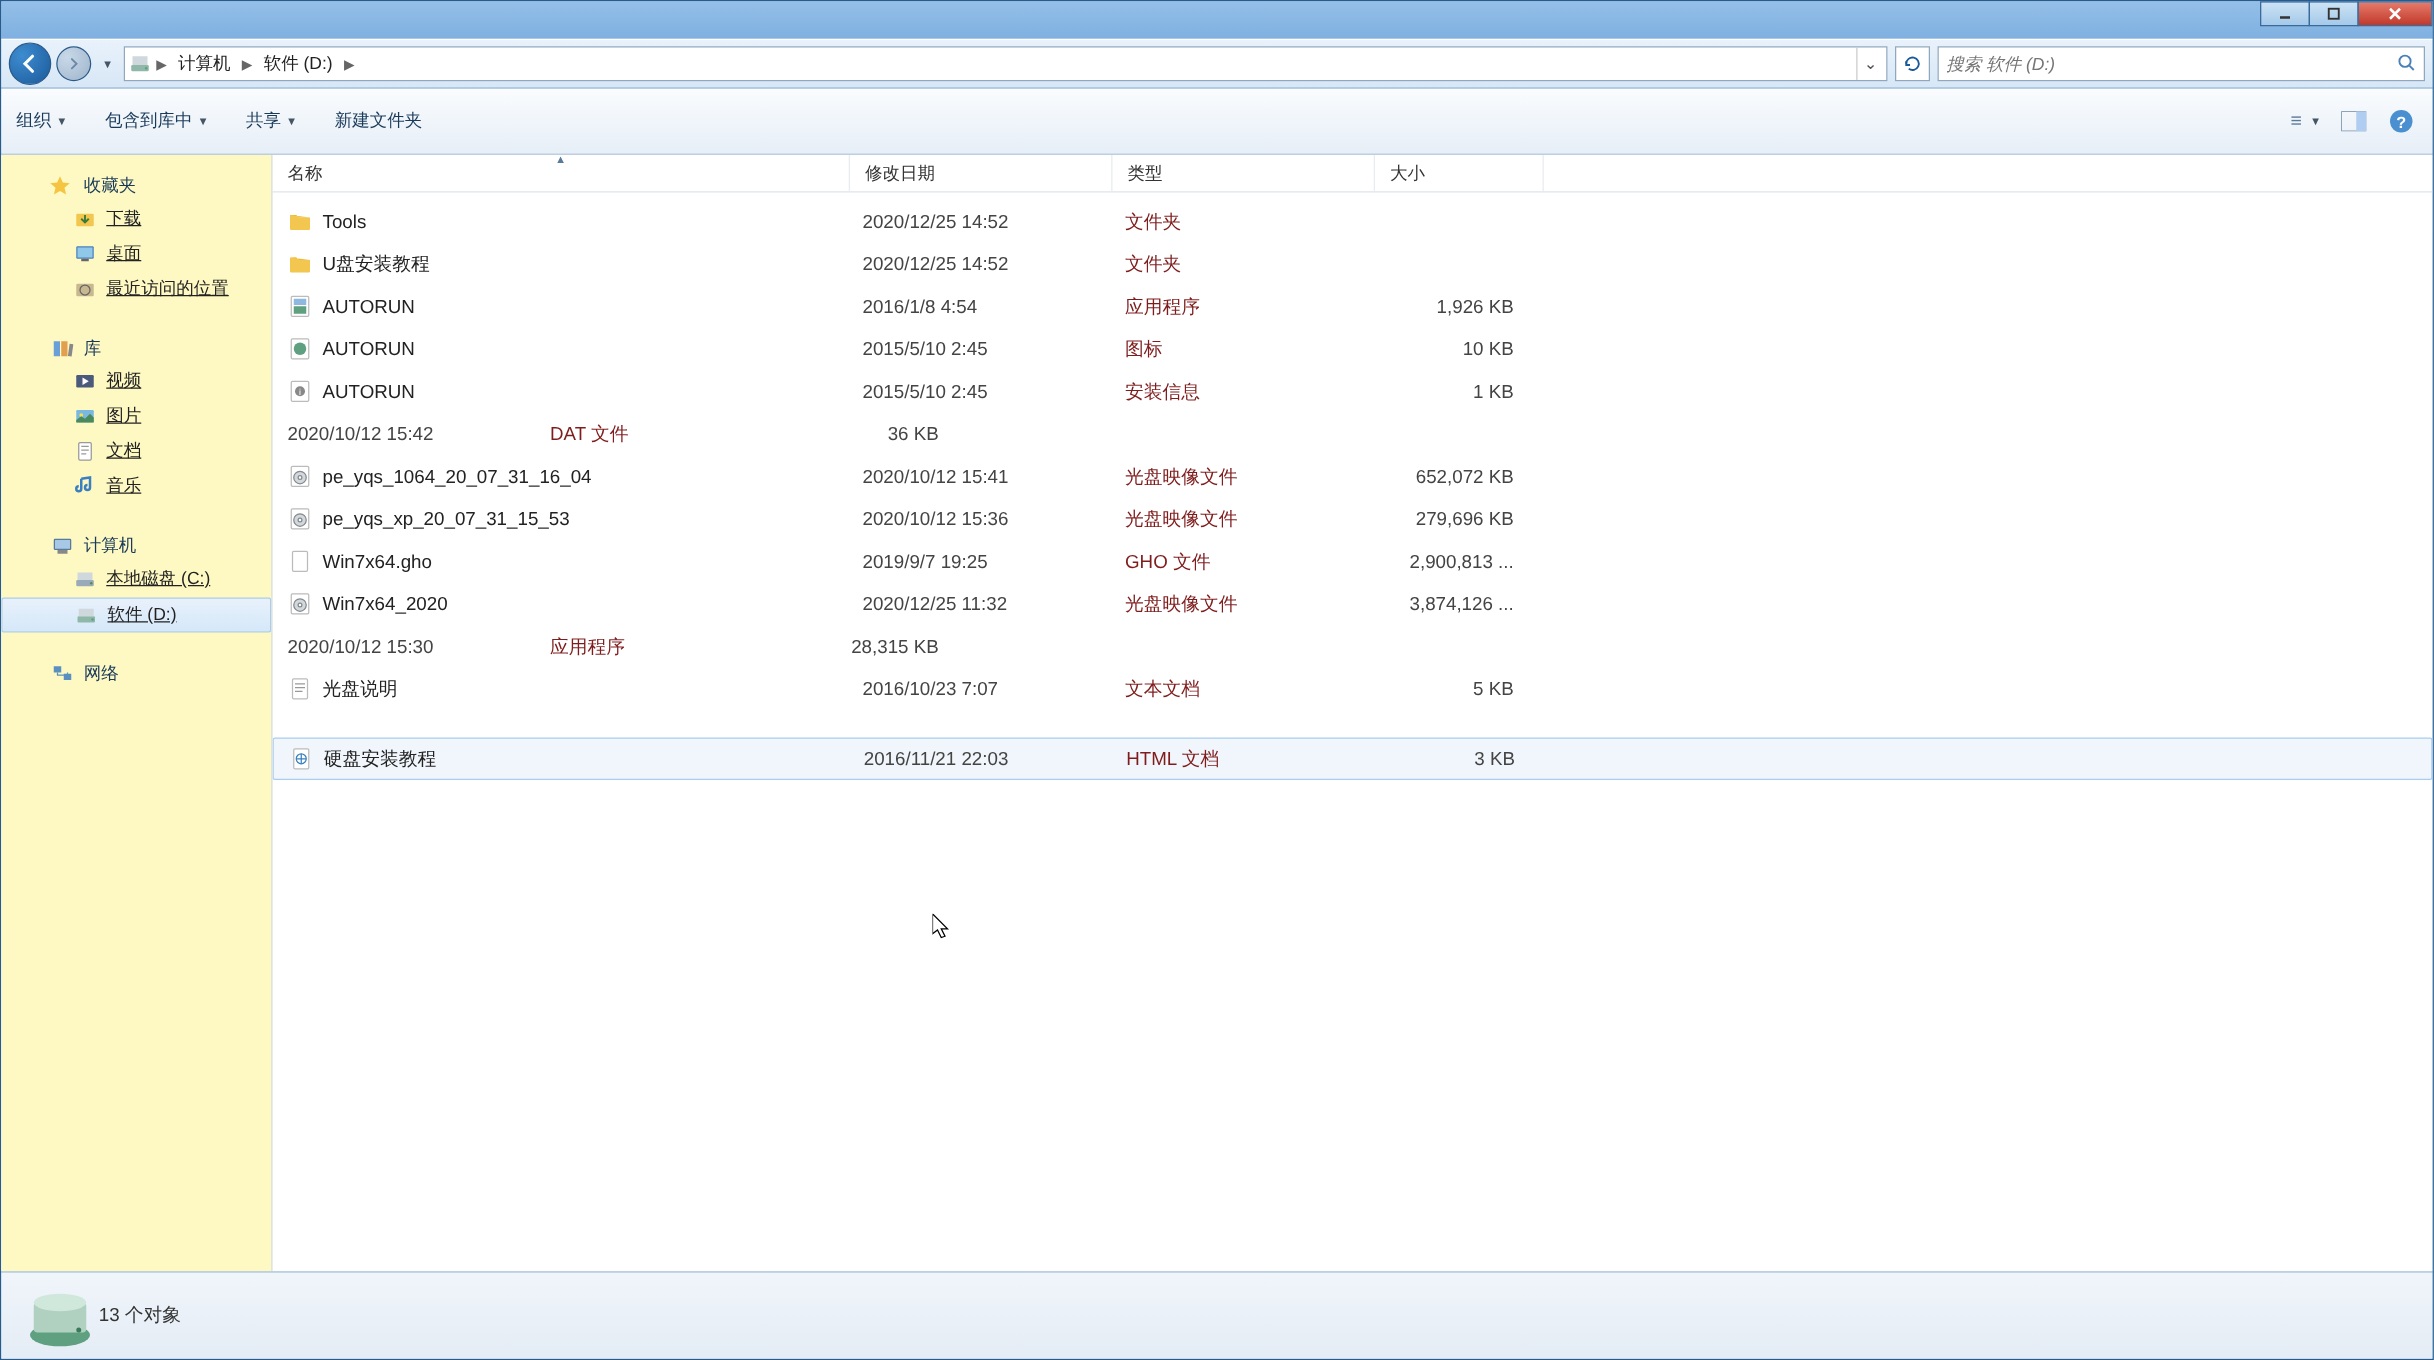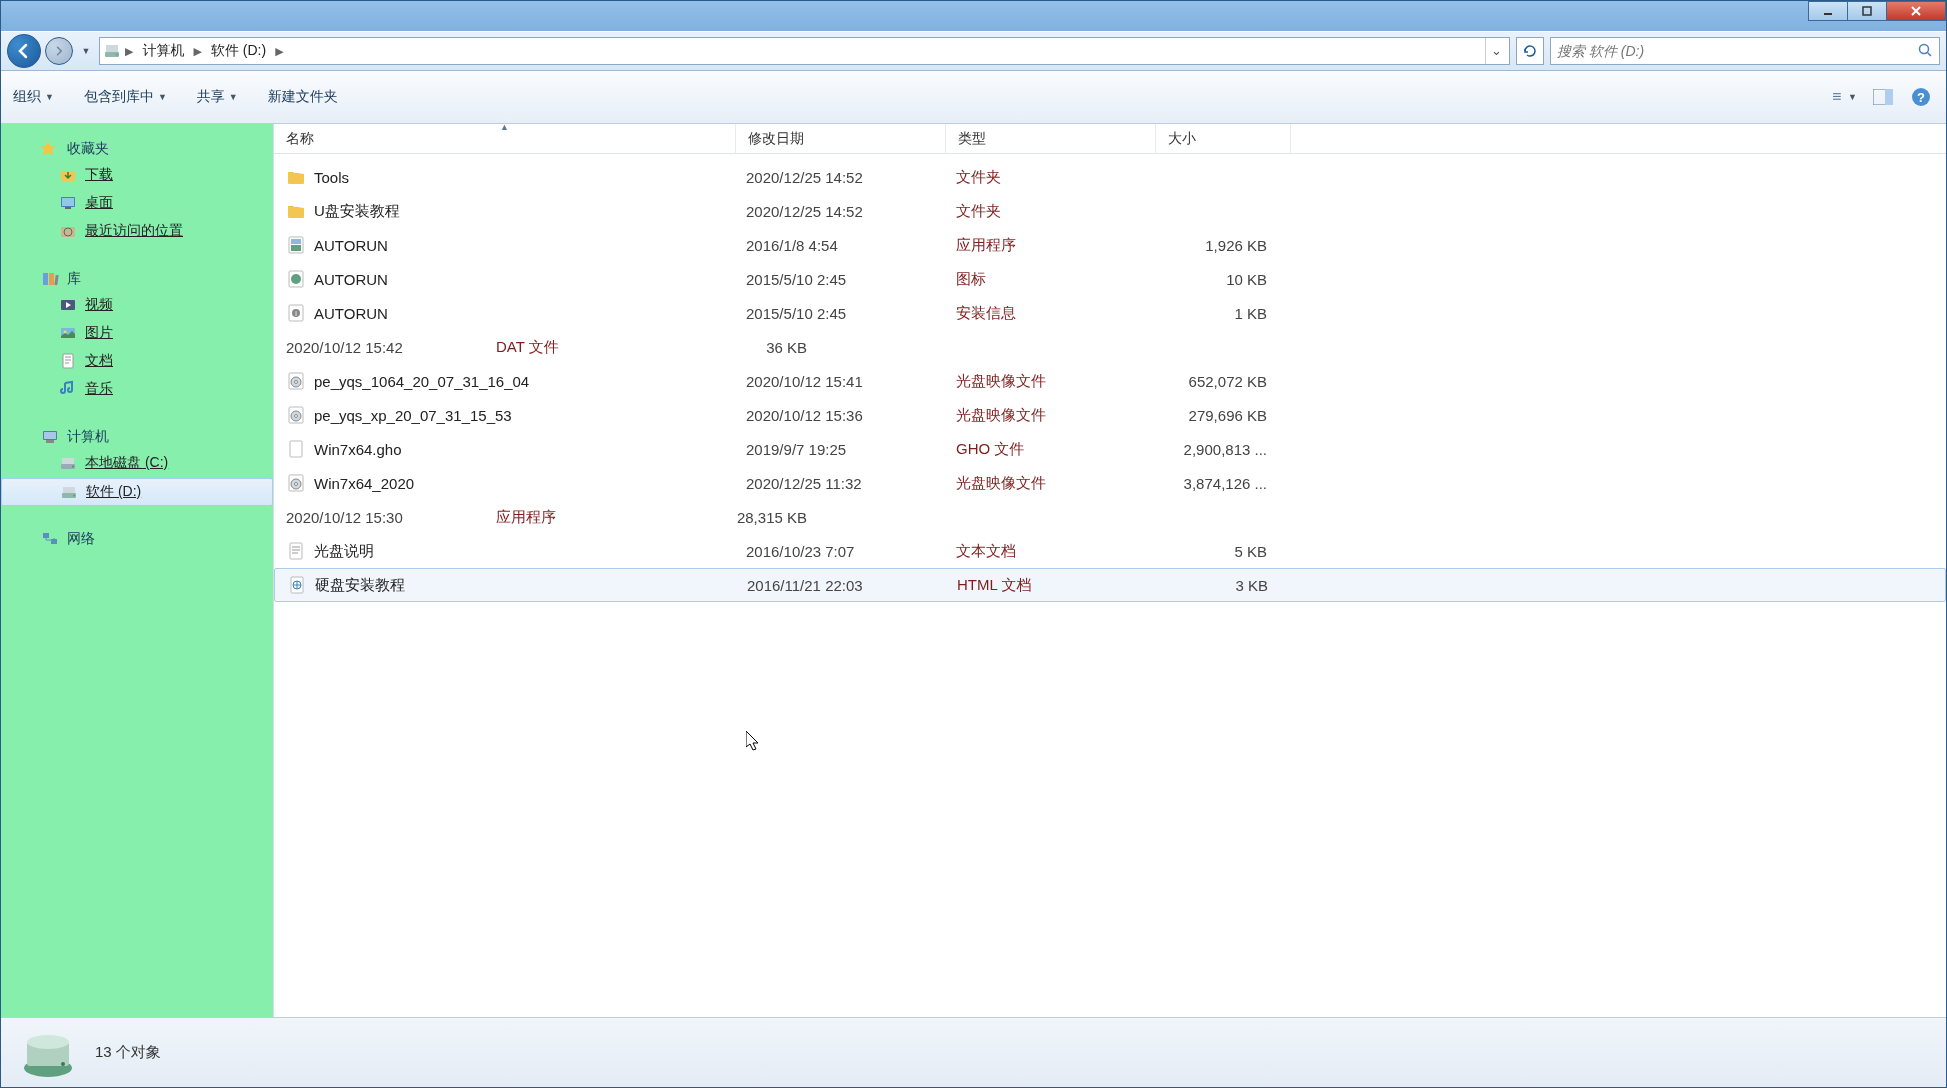--- a/index.html
+++ b/index.html
@@ -127,22 +127,22 @@
 .tb-arrow { font-size: 9px; color: #456; }
 .tb-right { margin-left: auto; display: flex; align-items: center; gap: 12px; }
 .tb-icon { width: 26px; height: 26px; display: flex; align-items: center; justify-content: center; border: 1px solid transparent; }
 .content {
   flex: 1;
   display: flex;
   background: #fff;
   overflow: hidden;
 }
 .sidebar {
-  width: 273px;
-  background: #86efac;
+  width: 217px;
+  background: #fef9c3;
   border-right: 1px solid #d6dde5;
   padding: 12px 0;
   overflow-y: auto;
 }
 .sb-group { margin-bottom: 20px; }
 .sb-header {
   padding: 4px 12px 4px 40px;
   font-size: 14px;
   color: #1a3a5a;
   display: flex; align-items: center; gap: 8px;
@@ -187,41 +187,42 @@
   height: 34px;
   display: flex;
   align-items: center;
   font-size: 15px;
   color: #222;
 }
 .frow.selmark {
   border: 1px solid #a8cdf0;
   border-radius: 2px;
   background: rgba(200,220,245,0.25);
+  margin-top: 22px;
 }
 .fcell { padding: 0 12px; }
 .fname { width: 460px; display: flex; align-items: center; gap: 8px; }
 .fdate { width: 210px; color: #444; }
 .ftype { width: 210px; color: #7f1d1d; }
 .fsize { width: 135px; text-align: right; color: #444; padding-right: 22px; }
 .ficon { width: 20px; height: 20px; display: inline-flex; align-items: center; justify-content: center; flex-shrink: 0; }
 .cursor {
   position: absolute;
   left: 745px; top: 730px;
   width: 16px; height: 22px;
   pointer-events: none;
 }
 .statusbar {
   height: 70px;
   background: linear-gradient(to bottom, #f0f5fa, #e4ecf5);
   border-top: 1px solid #c0cedb;
   display: flex;
   align-items: center;
   padding: 0 20px;
-  gap: 20px;
+  gap: 4px;
 }
 .status-icon { width: 54px; height: 54px; }
 .status-text { font-size: 15px; color: #333; }
 </style>
 </head>
 <body>
 
 <div class="window">
 
   <div class="titlebar">

